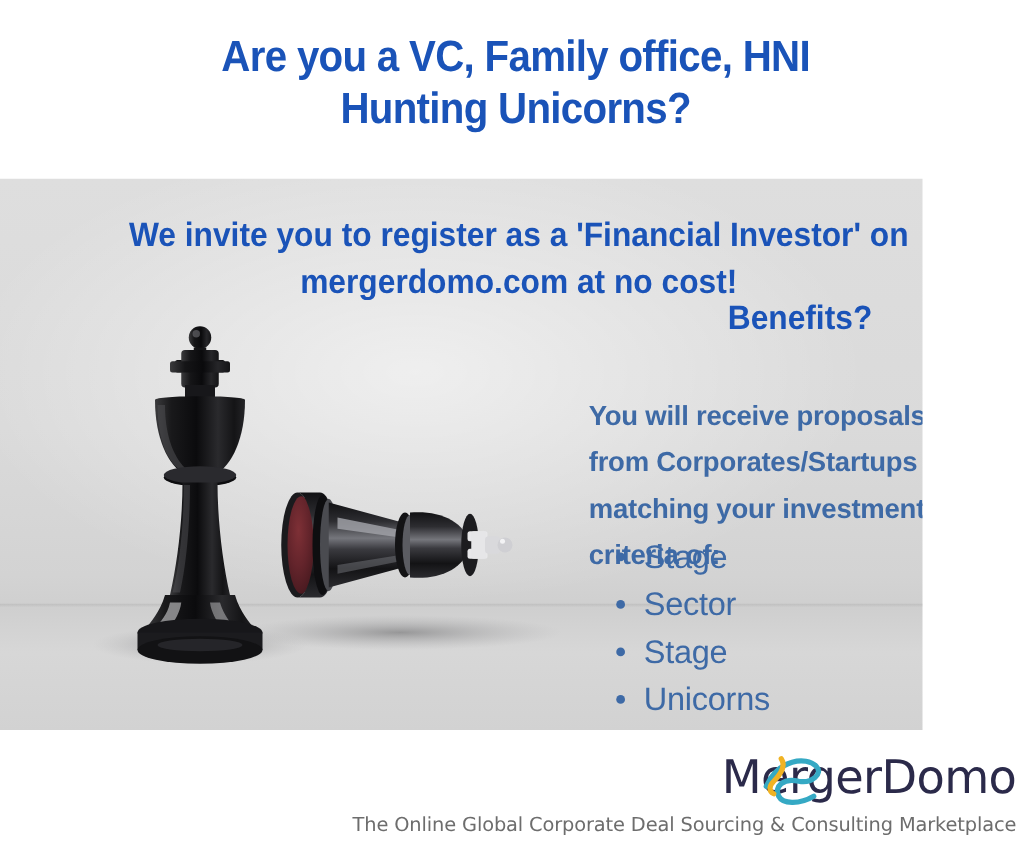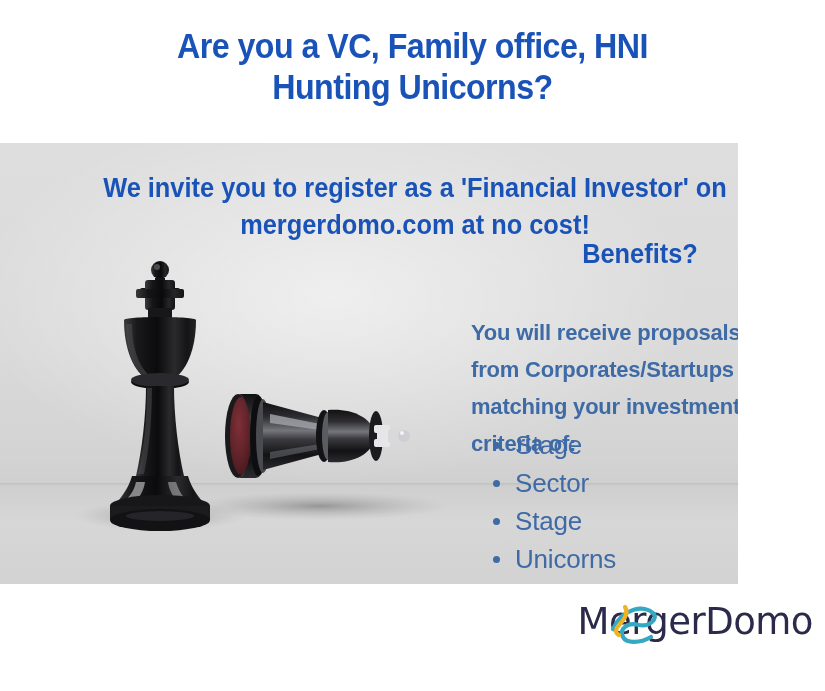--- a/index.html
+++ b/index.html
@@ -350,15 +350,16 @@
 
     <div class="logo-wrap">
       <div class="logo-text">MergerDomo</div>
 
       <svg class="swoosh" viewBox="0 0 70 48">
         <path d="M8,30 C18,8 40,6 48,14 C54,20 44,28 34,26 C22,23 14,30 18,38 C21,44 34,45 46,38" fill="none" stroke="#35a9c4" stroke-width="4.2" stroke-linecap="round"></path>
         <path d="M20,8 C24,14 20,20 14,26 C10,30 10,34 14,36" fill="none" stroke="#f0b323" stroke-width="4.2" stroke-linecap="round"></path>
       </svg>
     </div>
 
+    <div class="tagline">The Online Global Corporate Deal Sourcing &amp; Consulting Marketplace</div>
   </div>
 
 </div>
 
 </body></html>

